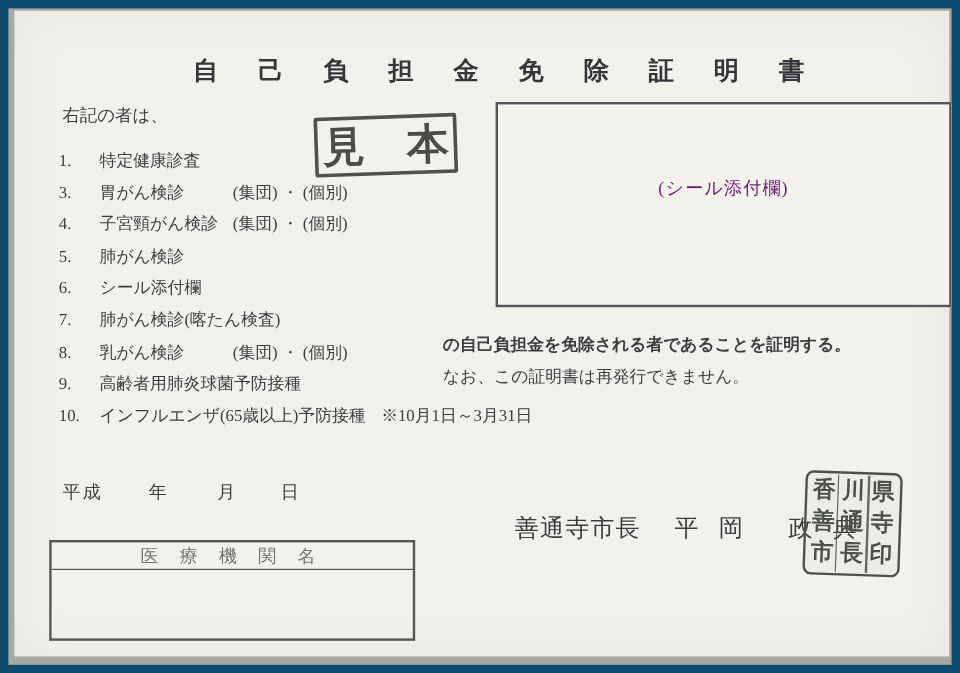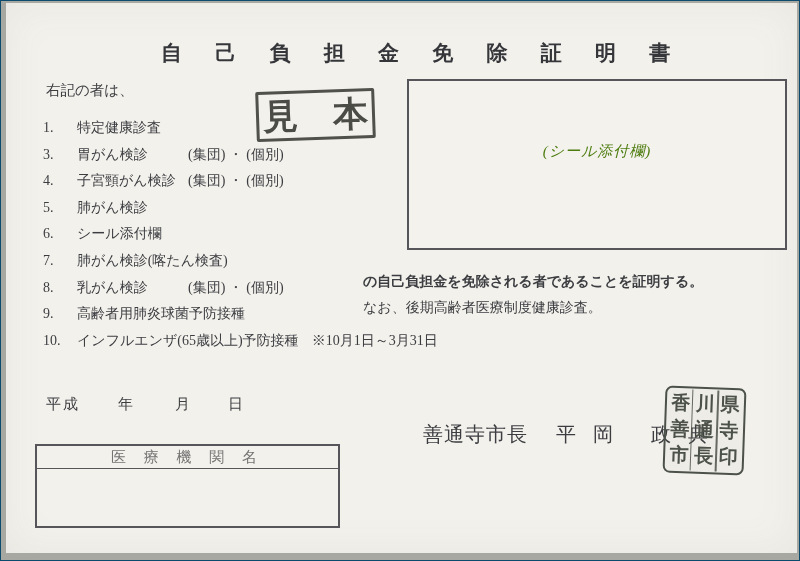--- a/index.html
+++ b/index.html
@@ -1,21 +1,21 @@
 <!DOCTYPE html>
 <html lang="ja"><head>
 <meta charset="utf-8">
 <style>
   * { margin:0; padding:0; box-sizing:border-box; }
   html,body { width:800px; height:561px; }
   body { font-family:"Liberation Serif","DejaVu Serif",serif; }
 
   .scan {
     position:relative; width:800px; height:561px;
-    background:#a8a8a3; border:1px solid #0c4a6e; overflow:hidden;
+    background:#a8a8a3; border:7px solid #0c4a6e; overflow:hidden;
   }
   .paper {
     position:absolute; left:5px; top:2px; right:2px; bottom:7px;
     background:#f3f1ec; color:#3c3d41;
     box-shadow:inset 0 0 40px rgba(120,120,110,0.08);
   }
 
   .title {
     position:absolute; left:0; right:0; top:36px; text-align:center;
     font-size:21px; font-weight:bold; color:#35363a; padding-left:28px;
@@ -33,21 +33,21 @@
   .sample-stamp span {
     font-size:35px; font-weight:bold; letter-spacing:35px; margin-right:-35px;
   }
 
   .seal-box {
     position:absolute; left:401px; top:76px; width:380px; height:171px;
     border:2px solid #55555a; background:#f3f2ed;
   }
   .seal-box span {
     position:absolute; left:0; right:0; top:61px; text-align:center;
-    font-size:15px; color:#4d7c0f; letter-spacing:1px;font-style:italic;
+    font-size:15px; color:#701a75; letter-spacing:1px;
   }
 
   .exam-list { position:absolute; left:37px; top:116px; width:330px; }
   .exam-row { height:26.6px; font-size:14px; white-space:nowrap; }
   .exam-row .num { display:inline-block; width:34px; }
   .exam-row .label { display:inline-block; min-width:111px; }
   .exam-row .opt  { display:inline-block; }
   .exam-row .note { display:inline-block; margin-left:13px; }
   .exam-row .note:empty { margin-left:0; }
 
@@ -138,21 +138,21 @@
       </div>
       <div class="exam-row">
         <span class="num">9.</span><span class="label">高齢者用肺炎球菌予防接種</span><span class="opt"></span><span class="note"></span>
       </div>
       <div class="exam-row">
         <span class="num">10.</span><span class="label">インフルエンザ(65歳以上)予防接種</span><span class="opt"></span><span class="note">※10月1日～3月31日</span>
       </div>
     </div>
 
     <div class="cert-line l1">の自己負担金を免除される者であることを証明する。</div>
-    <div class="cert-line l2">なお、後期高齢者医療制度健康診査。</div>
+    <div class="cert-line l2">なお、この証明書は再発行できません。</div>
 
     <div class="date-line">
       <span class="era">平成</span><span class="u-year">年</span><span class="u-month">月</span><span class="u-day">日</span>
     </div>
 
     <div class="signature">
       <span class="office">善通寺市長</span><span class="fam">平 岡</span><span class="giv">政 典</span>
     </div>
 
     <div class="official-seal">

